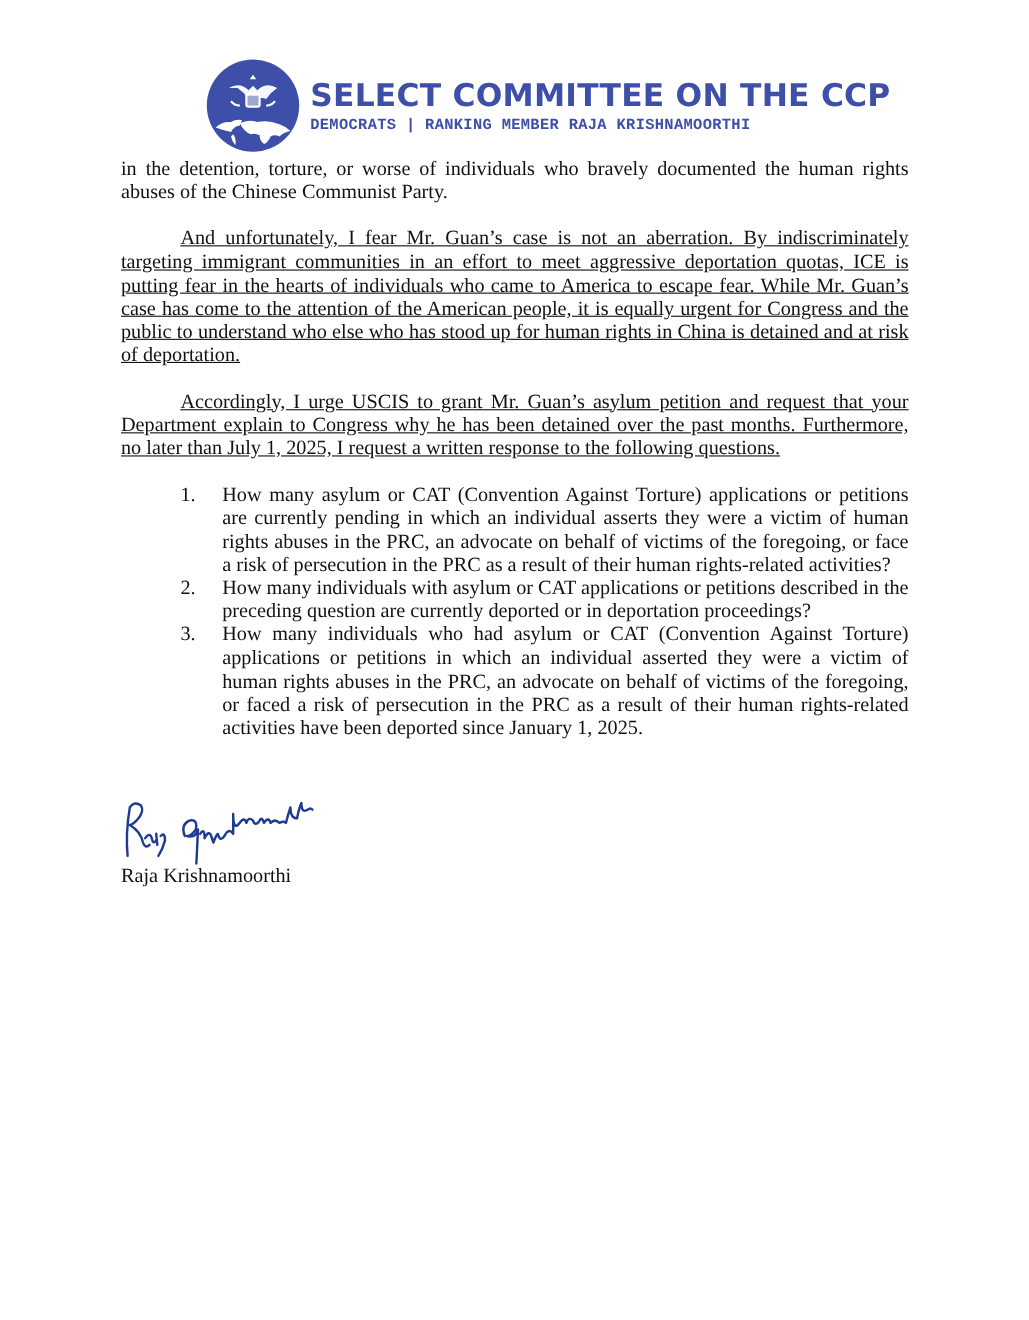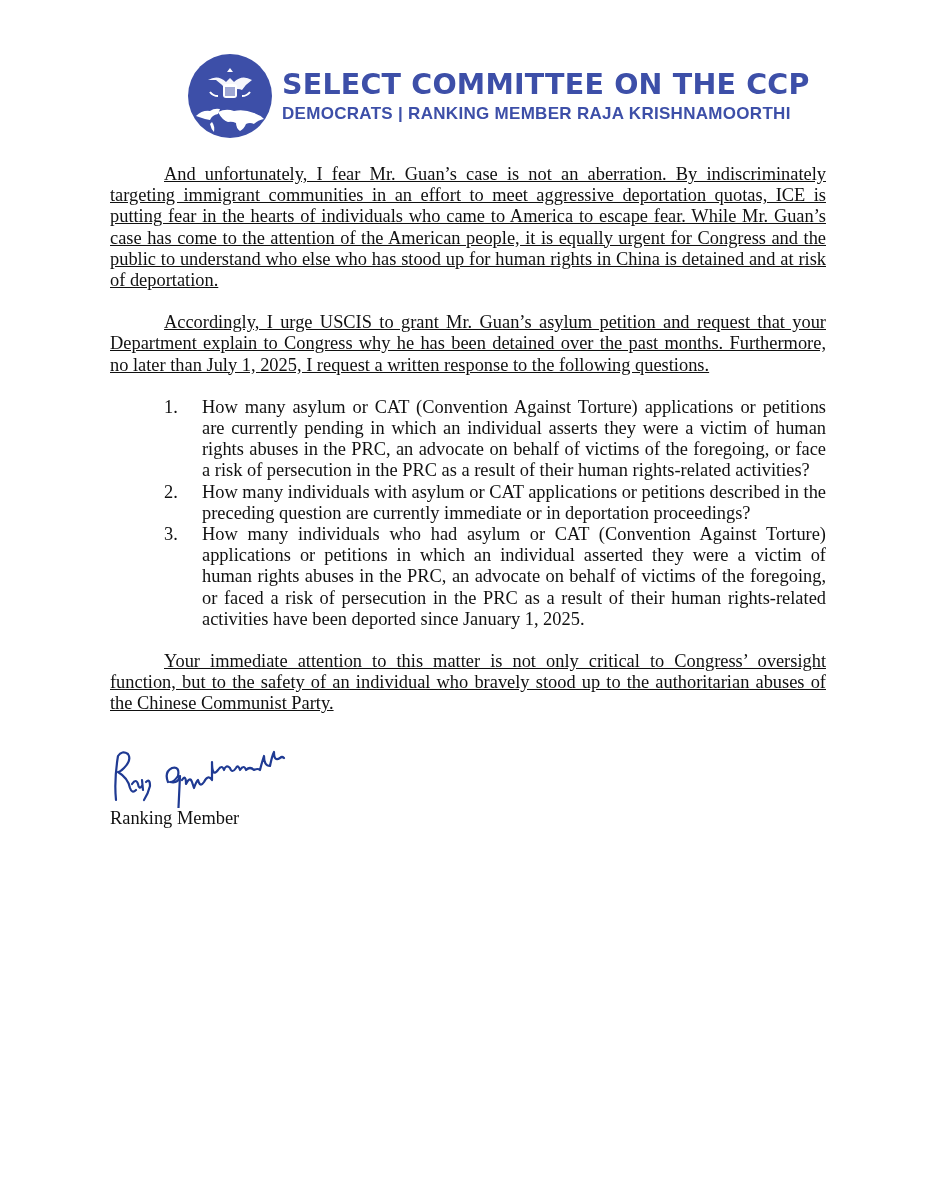--- a/index.html
+++ b/index.html
@@ -3,21 +3,21 @@
   <meta charset="utf-8">
   <style>
     html, body { margin: 0; padding: 0; background: #ffffff; }
     body { width: 935px; height: 1200px; position: relative; overflow: hidden; }
     .page { position: absolute; left: 0; top: 0; width: 935px; height: 1200px; background: #fff; }
     .letterhead { position: absolute; left: 188px; top: 53px; height: 86px; display: flex; align-items: center; }
     .seal { width: 84px; height: 84px; border-radius: 50%; background: #3d4fa8; position: relative; overflow: hidden; }
     .seal svg { position: absolute; left: 0; top: 0; }
     .lh-text { margin-left: 10px; display: flex; flex-direction: column; }
     .lh-title { font-family: "DejaVu Sans", sans-serif; font-weight: bold; color: #3d4fa8; font-size: 28.5px; letter-spacing: 0.2px; line-height: 32px; white-space: nowrap; }
-    .lh-sub { font-family: Liberation Sans, sans-serif; font-weight: bold; color: #3d4fa8; font-size: 17px; letter-spacing: 0.3px; margin-top: 3px; white-space: nowrap; }
+    .lh-sub { font-family: Liberation Mono, monospace; font-weight: bold; color: #3d4fa8; font-size: 14px; letter-spacing: 0.3px; margin-top: 3px; white-space: nowrap; }
     .body { position: absolute; left: 110px; top: 143px; width: 716px; font-family: "Liberation Serif", serif; font-size: 18.4px; line-height: 21.2px; color: #111; }
     .body p { margin: 0; text-align: justify; text-align-last: left; }
     .indent { text-indent: 54px; text-decoration: underline; }
     .gap { height: 21px; }
     ol.questions { margin: 0; padding: 0; list-style: none; }
     ol.questions li { position: relative; padding-left: 92px; text-align: justify; text-align-last: left; }
     .qnum { position: absolute; left: 54px; top: 0; }
     .signature { height: 64px; margin-top: 8px; }
     .signature svg { display: block; }
   </style>
@@ -42,50 +42,50 @@
         <path d="M24 68 q3 4 2 10 q-3 -3 -4 -8 z" fill="#fff"></path>
       </svg>
     </div>
     <div class="lh-text">
       <div class="lh-title">SELECT COMMITTEE ON THE CCP</div>
       <div class="lh-sub">DEMOCRATS | RANKING MEMBER RAJA KRISHNAMOORTHI</div>
     </div>
   </div>
 
   <div class="body">
+    <p>in the detention, torture, or worse of individuals who bravely documented the human rights abuses of the Chinese Communist Party.</p>
     <div class="gap"></div>
     <p class="indent">And unfortunately, I fear Mr. Guan’s case is not an aberration. By indiscriminately targeting immigrant communities in an effort to meet aggressive deportation quotas, ICE is putting fear in the hearts of individuals who came to America to escape fear. While Mr. Guan’s case has come to the attention of the American people, it is equally urgent for Congress and the public to understand who else who has stood up for human rights in China is detained and at risk of deportation.</p>
     <div class="gap"></div>
     <p class="indent">Accordingly, I urge USCIS to grant Mr. Guan’s asylum petition and request that your Department explain to Congress why he has been detained over the past months. Furthermore, no later than July 1, 2025, I request a written response to the following questions.</p>
     <div class="gap"></div>
     <ol class="questions">
       <li>
         <span class="qnum">1.</span>
         <span>How many asylum or CAT (Convention Against Torture) applications or petitions are currently pending in which an individual asserts they were a victim of human rights abuses in the PRC, an advocate on behalf of victims of the foregoing, or face a risk of persecution in the PRC as a result of their human rights-related activities?</span>
       </li>
       <li>
         <span class="qnum">2.</span>
-        <span>How many individuals with asylum or CAT applications or petitions described in the preceding question are currently immediate or in deportation proceedings?</span>
+        <span>How many individuals with asylum or CAT applications or petitions described in the preceding question are currently deported or in deportation proceedings?</span>
       </li>
       <li>
         <span class="qnum">3.</span>
         <span>How many individuals who had asylum or CAT (Convention Against Torture) applications or petitions in which an individual asserted they were a victim of human rights abuses in the PRC, an advocate on behalf of victims of the foregoing, or faced a risk of persecution in the PRC as a result of their human rights-related activities have been deported since January 1, 2025.</span>
       </li>
     </ol>
     <div class="gap"></div>
-    <p class="indent">Your immediate attention to this matter is not only critical to Congress’ oversight function, but to the safety of an individual who bravely stood up to the authoritarian abuses of the Chinese Communist Party.</p>
     <div class="gap"></div>
     <div class="signature">
       <svg width="230" height="64" viewBox="0 0 230 64">
         <g fill="none" stroke="#1f3a93" stroke-width="2.2" stroke-linecap="round" stroke-linejoin="round">
           <path d="M6 56 q-2 -20 2 -44 q4 -6 10 -2 q4 6 -4 14 q-4 4 -6 4 q10 6 12 16 q2 6 6 2"></path>
           <path d="M22 40 q4 -6 6 0 q1 6 4 2"></path>
           <path d="M32 36 l1 10"></path>
           <path d="M36 38 q4 -4 4 4 q-2 8 -6 14"></path>
           <path d="M58 38 q-4 -10 4 -14 q8 -2 6 8 q-4 6 -8 6 q8 2 10 -6 l-2 42"></path>
           <path d="M72 36 q4 -6 4 4 q4 -8 6 -2 l2 6 q2 -6 4 -8 q2 8 6 2 q4 -8 8 -2 l0 -18 q0 16 6 8 q4 -6 6 0 q2 -6 6 -2 q2 6 6 0 q2 -4 4 2 q4 -6 6 0 q4 -4 8 0 q4 -2 6 0 q2 -8 4 -14 q0 10 6 10 q2 -10 4 -14 q0 10 6 6 q2 -2 4 0"></path>
         </g>
       </svg>
     </div>
-    <p>Ranking Member</p>
+    <p>Raja Krishnamoorthi</p>
   </div>
 
 </div>
 
 </body></html>

